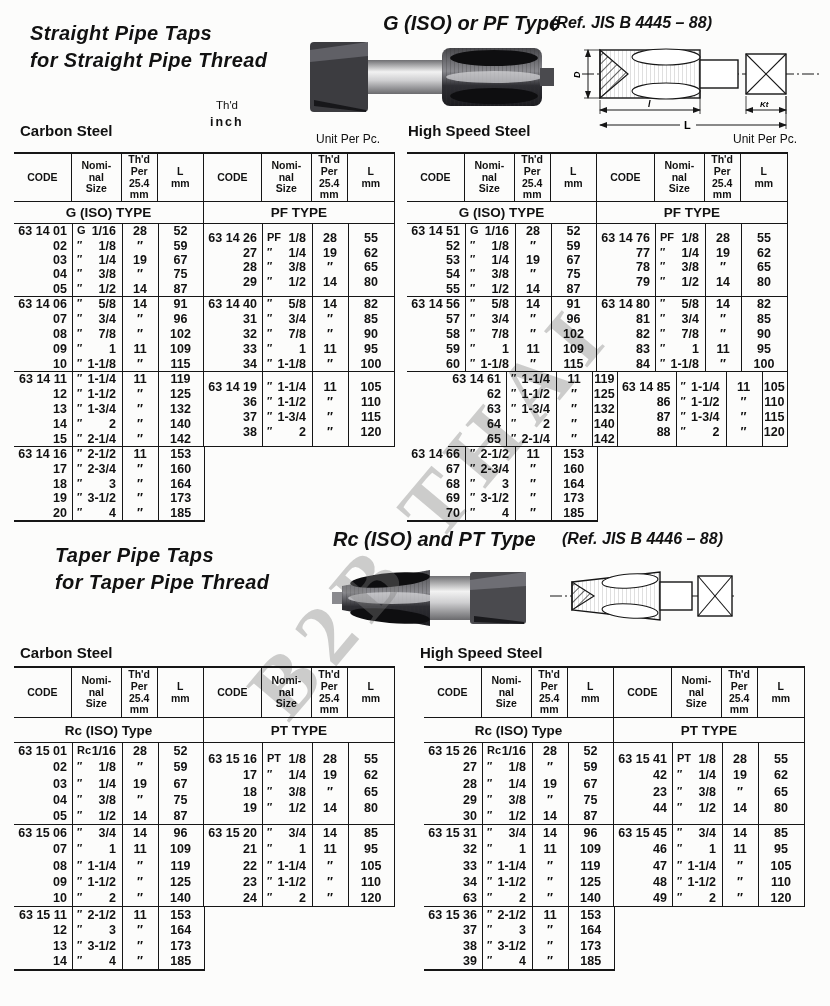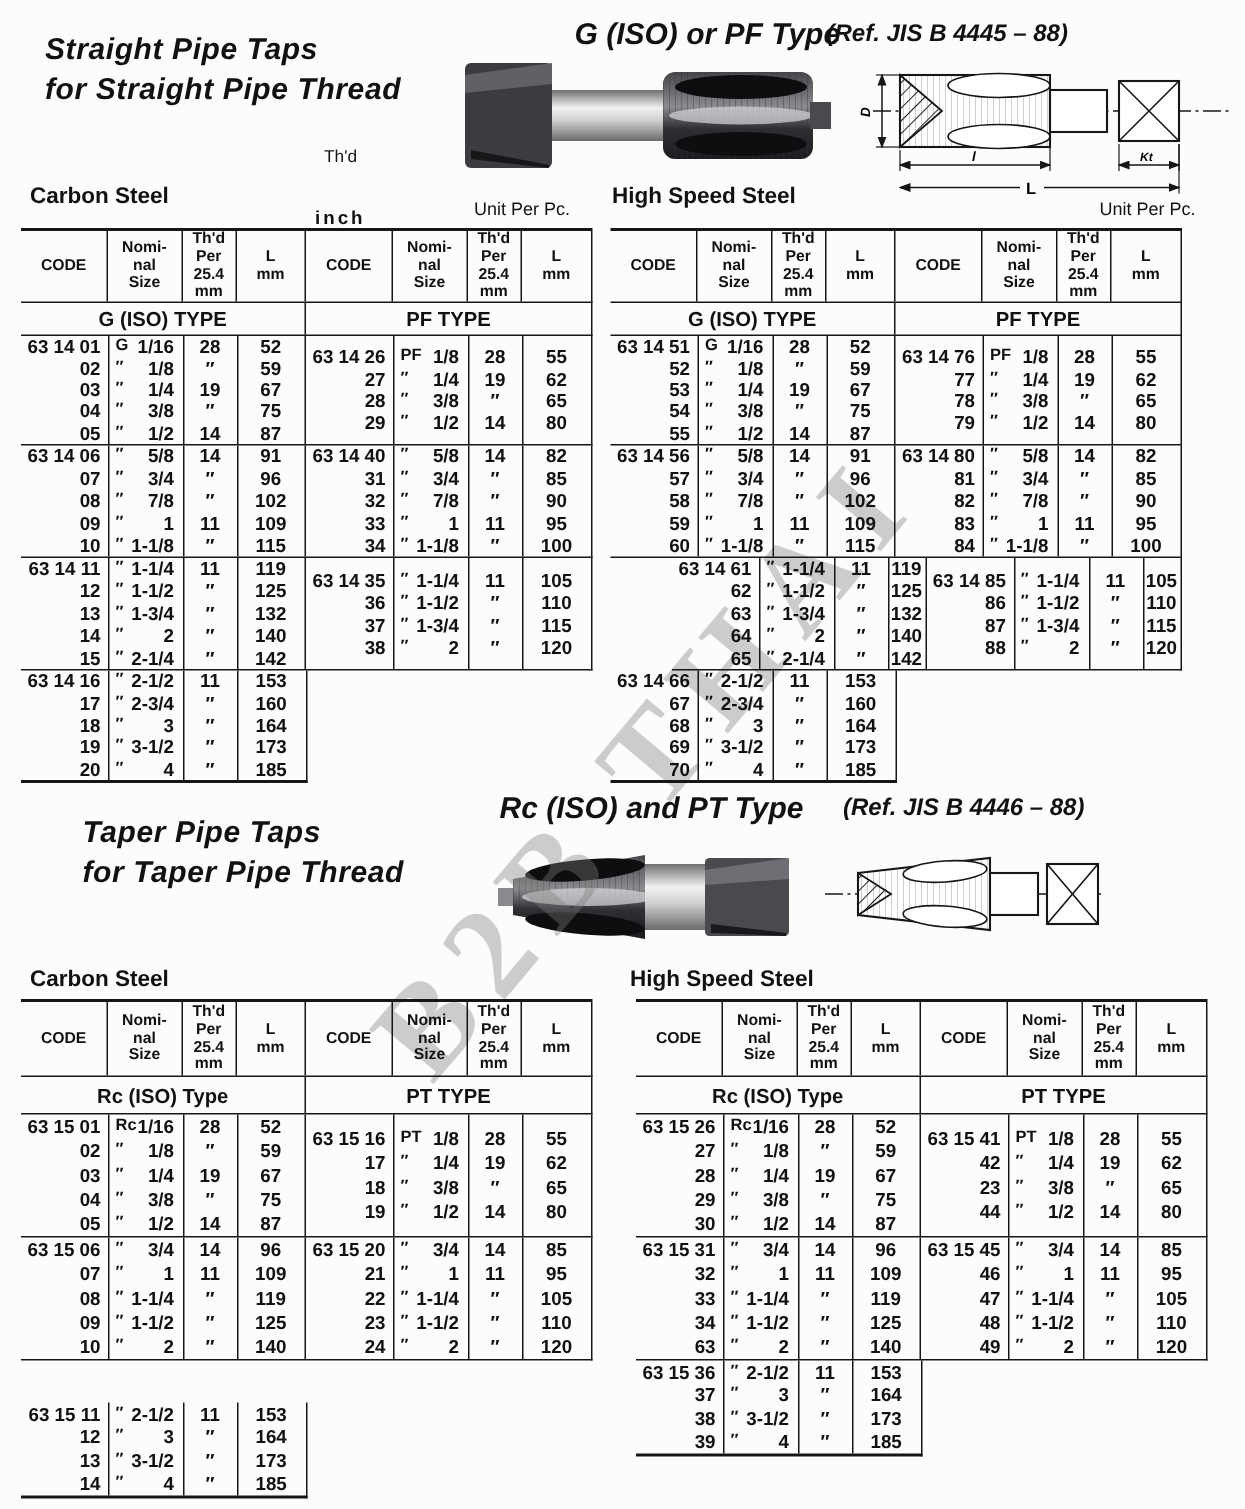--- a/index.html
+++ b/index.html
@@ -133,21 +133,21 @@
     <line x1="220" y1="66" x2="220" y2="84" stroke="#161616" stroke-width="0.8"></line>
     <text x="194" y="77" font-size="8" font-style="italic" font-weight="bold">Kt</text>
     <line x1="34" y1="95" x2="114" y2="95" stroke="#161616" stroke-width="1" marker-start="url(#arrl)"></line>
     <line x1="130" y1="95" x2="220" y2="95" stroke="#161616" stroke-width="1" marker-end="url(#arr)"></line>
     <line x1="220" y1="66" x2="220" y2="99" stroke="#161616" stroke-width="0.8"></line>
     <text x="118" y="99" font-size="11" font-weight="bold">L</text>
   </svg>
 
   <div class="abs steel-label" style="left:20px;top:122px;">Carbon Steel</div>
   <div class="abs thd-note" style="left:216px;top:99px;">Th'd</div>
-  <div class="abs inch-note" style="left:210px;top:138px;">inch</div>
+  <div class="abs inch-note" style="left:210px;top:115px;">inch</div>
   <div class="abs unit-label" style="left:316px;top:132px;">Unit Per Pc.</div>
   <div class="abs steel-label" style="left:408px;top:122px;">High Speed Steel</div>
   <div class="abs unit-label" style="left:733px;top:132px;">Unit Per Pc.</div>
 
   <div id="table-straight-carbon" class="abs ptable t-top" style="left:14px;top:152px;">
       <div class="hrow">
         <div class="hcell w-code">CODE</div>
         <div class="hcell w-size">Nomi-
 nal
 Size</div>
@@ -416,21 +416,21 @@
             </span>
             <span class="c-thd">″</span>
             <span class="c-l">142</span>
           </div>
         </div>
         <div class="half right">
           <i class="v" style="left: 58px;"></i>
           <i class="v" style="left: 108px;"></i>
           <i class="v" style="left: 144px;"></i>
           <div class="drow" style="height: 15px;">
-            <span class="c-code">63 14 35</span>
+            <span class="c-code">63 14 19</span>
             <span class="c-size">
               <span class="pfx">″</span>
               <span class="val">1-1/4</span>
             </span>
             <span class="c-thd">11</span>
             <span class="c-l">105</span>
           </div>
           <div class="drow" style="height: 15px;">
             <span class="c-code">36</span>
             <span class="c-size">
@@ -1131,21 +1131,21 @@
             <span class="c-code">24</span>
             <span class="c-size">
               <span class="pfx">″</span>
               <span class="val">2</span>
             </span>
             <span class="c-thd">″</span>
             <span class="c-l">120</span>
           </div>
         </div>
       </div>
-      <div class="band last" style="height: 64px; margin-top: 28px;">
+      <div class="band last" style="height: 64px;">
         <div class="half left">
           <i class="v" style="left: 58px;"></i>
           <i class="v" style="left: 108px;"></i>
           <i class="v" style="left: 144px;"></i>
           <div class="drow" style="height: 16px;">
             <span class="c-code">63 15 11</span>
             <span class="c-size">
               <span class="pfx">″</span>
               <span class="val">2-1/2</span>
             </span>

